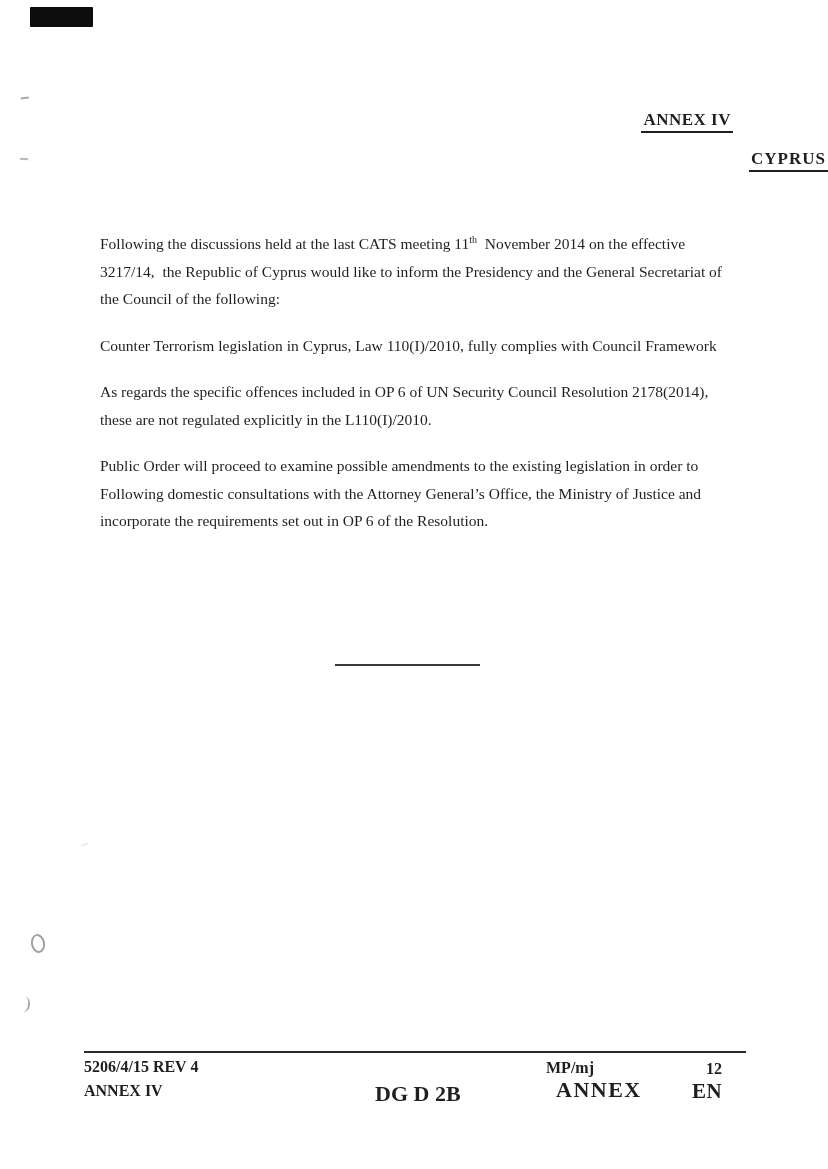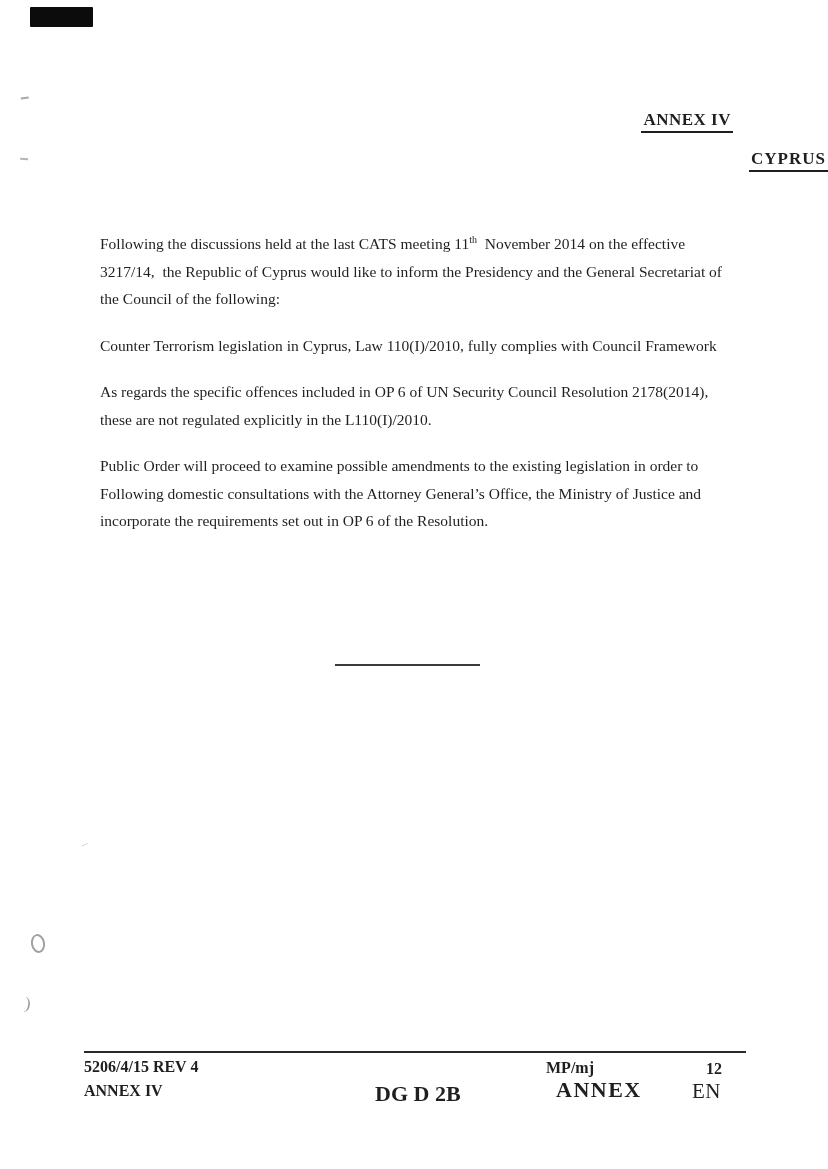--- a/index.html
+++ b/index.html
@@ -70,21 +70,21 @@
     position: absolute; left: 84px; top: 1051px; width: 662px; height: 0;
     border-top: 2px solid #2a2a2a;
   }
   .footer-text { position: absolute; font-size: 16px; white-space: pre; font-weight: bold; }
   .f-docref   { left: 84px;  top: 1058px; }
   .f-annex    { left: 84px;  top: 1082px; }
   .f-dg       { left: 375px; top: 1081px; font-size: 22px; }
   .f-initials { left: 546px; top: 1059px; }
   .f-page     { left: 690px; top: 1060px; width: 32px; text-align: right; }
   .f-limite   { left: 556px; top: 1077px; font-size: 22px; font-weight: bold; letter-spacing: 1.5px; }
-  .f-lang     { left: 692px; top: 1079px; font-size: 21px; font-weight: normal; letter-spacing: .5px; }
+  .f-lang     { left: 692px; top: 1079px; font-size: 21px; font-weight: bold; letter-spacing: .5px; }
 </style>
 </head>
 <body>
 
 <div class="page">
 
   <div class="artifact bar-artifact"></div>
   <div class="artifact dash-artifact-1"></div>
   <div class="artifact dash-artifact-2"></div>
   <div class="artifact smudge-artifact"></div>

